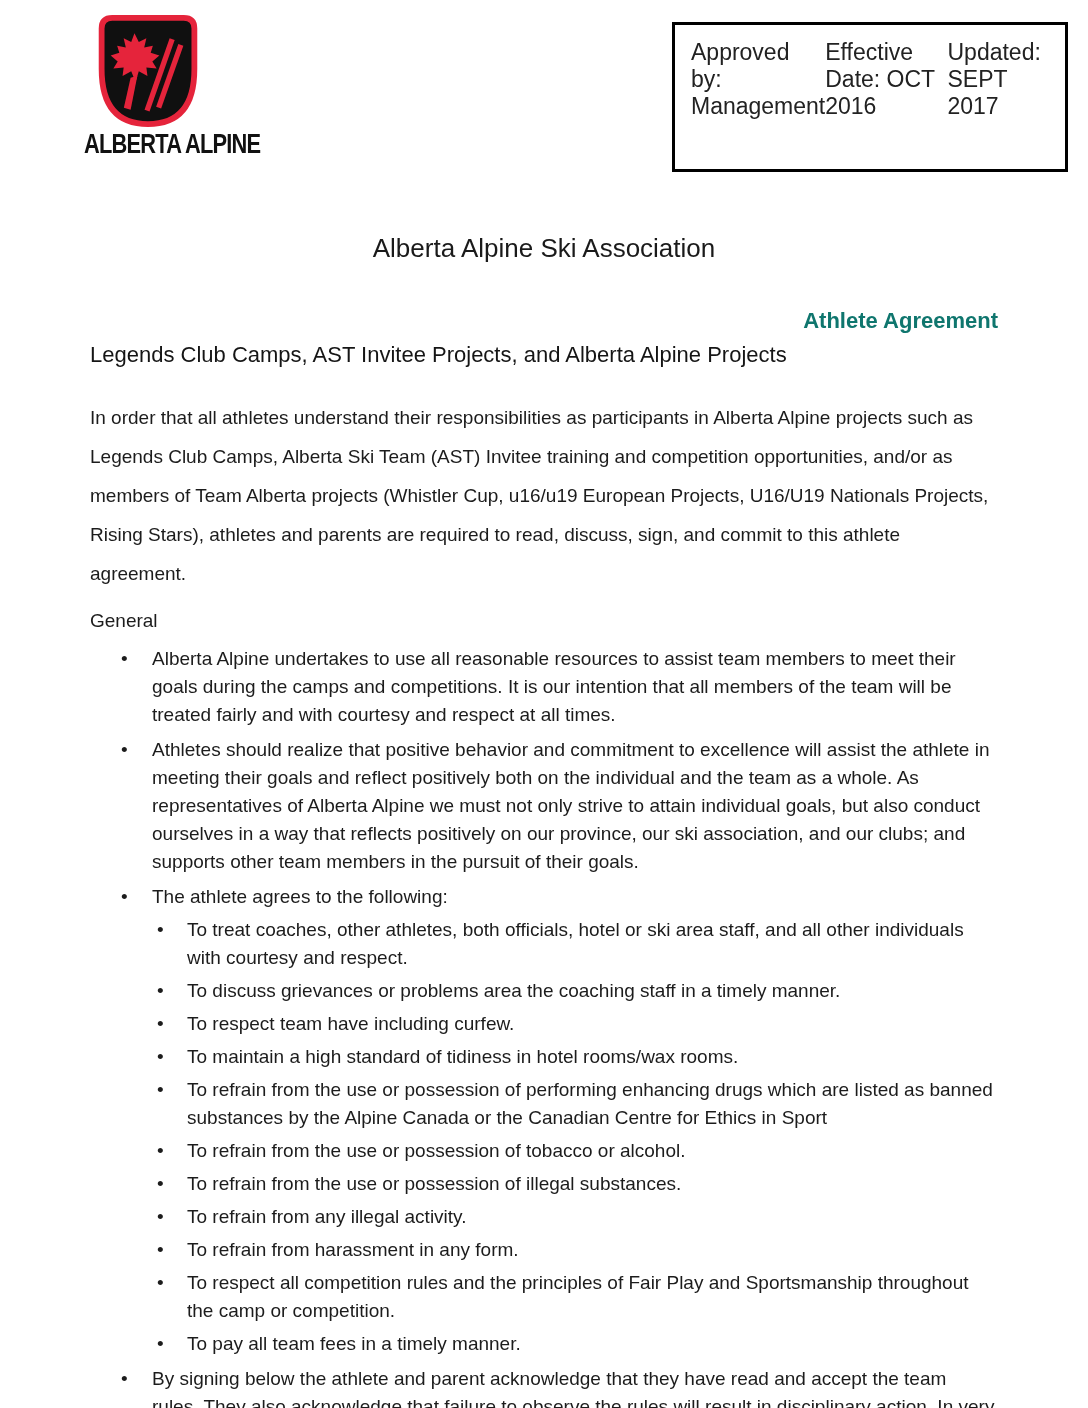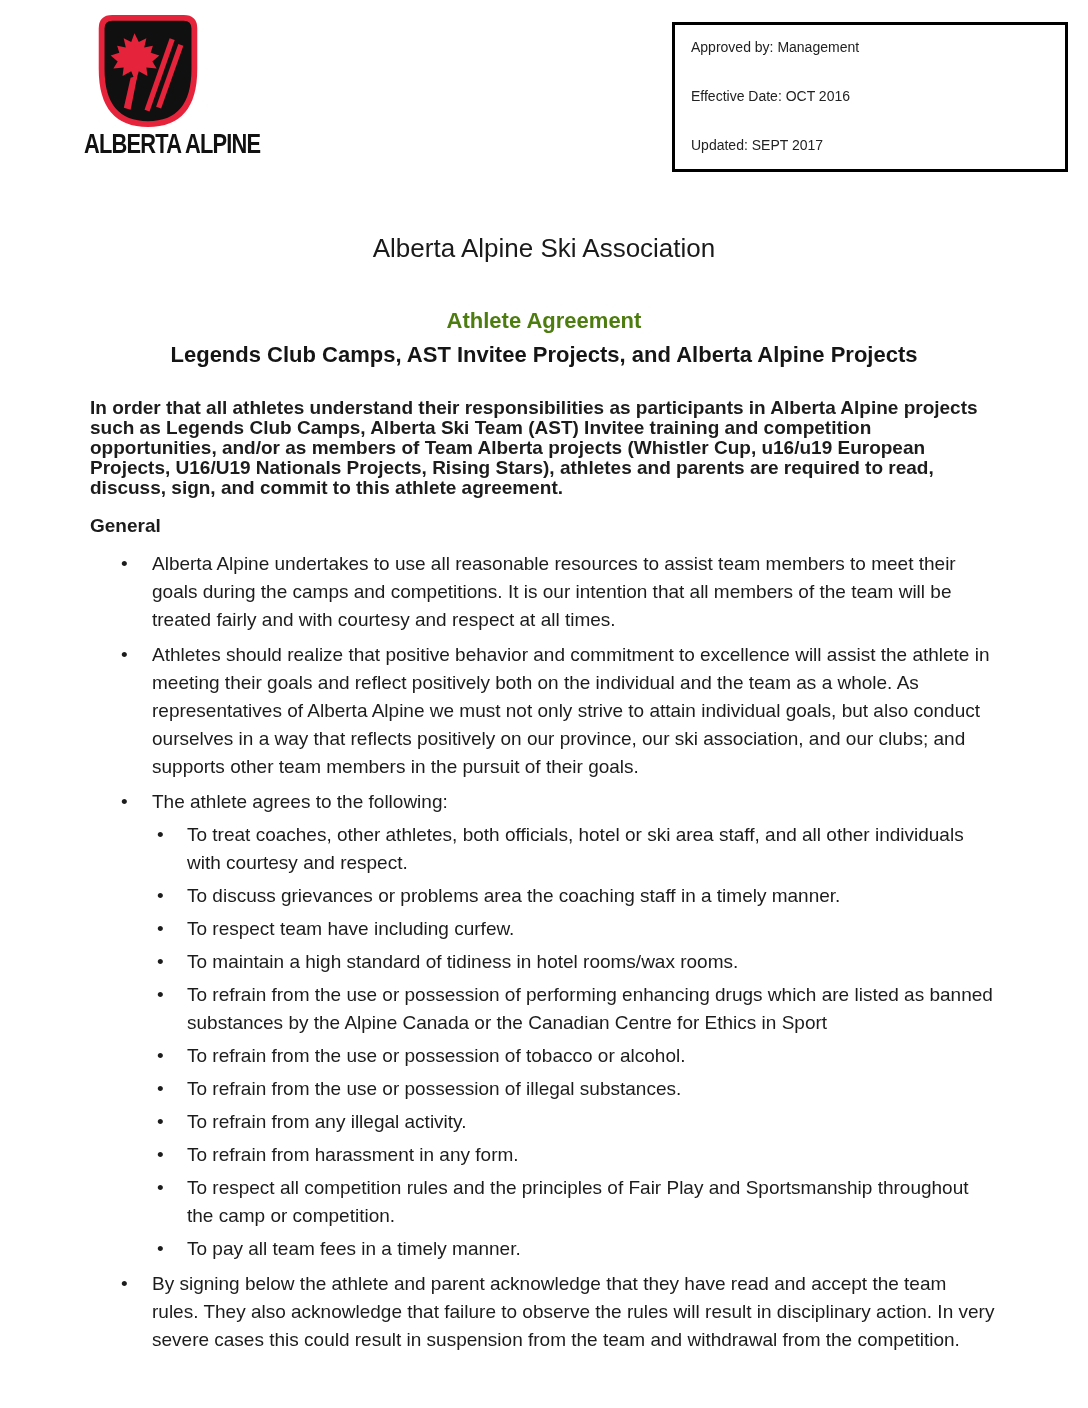--- a/index.html
+++ b/index.html
@@ -39,63 +39,62 @@
 
   .approval-box {
     position: absolute;
     left: 672px;
     top: 22px;
     width: 396px;
     height: 150px;
     border: 3px solid #000000;
     padding: 14px 16px 16px 16px;
     display: flex;
-    flex-direction: column;
+    flex-direction: row;
     justify-content: space-between;
-    font-size: 14px;
+    font-size: 23px;
     color: #222222;
   }
 
   
   .org-title {
     margin: 37px 0 0 0;
     text-align: center;
     font-size: 26px;
     font-weight: normal;
     color: #1a1a1a;
   }
   .doc-title {
     margin: 44px 0 0 0;
-    text-align: center;
+    text-align: right;
     font-size: 22px;
     font-weight: bold;
-    color: #4d7c0f;
+    color: #0f766e;
   }
   .subtitle {
     margin: 8px 0 0 0;
-    text-align: center;
+    text-align: left;
     font-size: 22px;
-    font-weight: bold;
+    font-weight: normal;
     color: #151515;
   }
 
   
   .content { padding: 0 90px; }
 
   .intro {
     margin: 30px 0 0 0;
     font-size: 19px;
-    line-height: 20px;
-    font-weight: bold;
+    line-height: 39px;
   }
 
   .general-heading {
     margin: 17px 0 0 0;
     font-size: 19px;
-    font-weight: bold;
+    font-weight: normal;
   }
 
   ul.l1 {
     list-style: none;
     margin: 13px 0 0 0;
     padding: 0;
     font-size: 19px;
     line-height: 28px;
   }
   ul.l1 > li {

